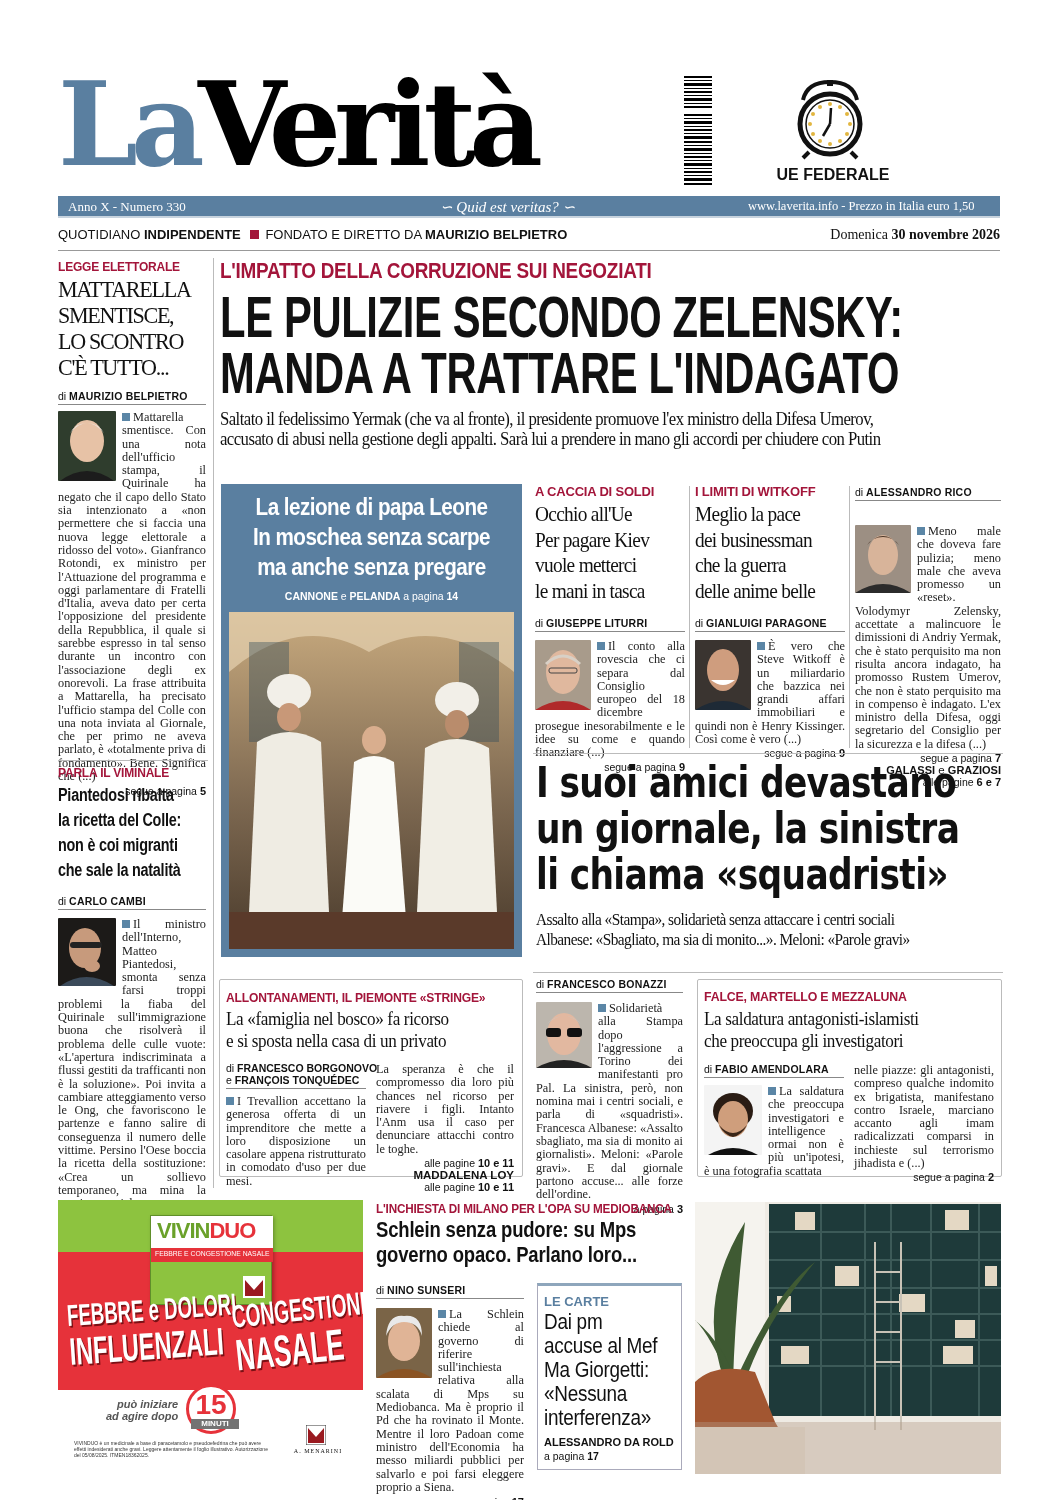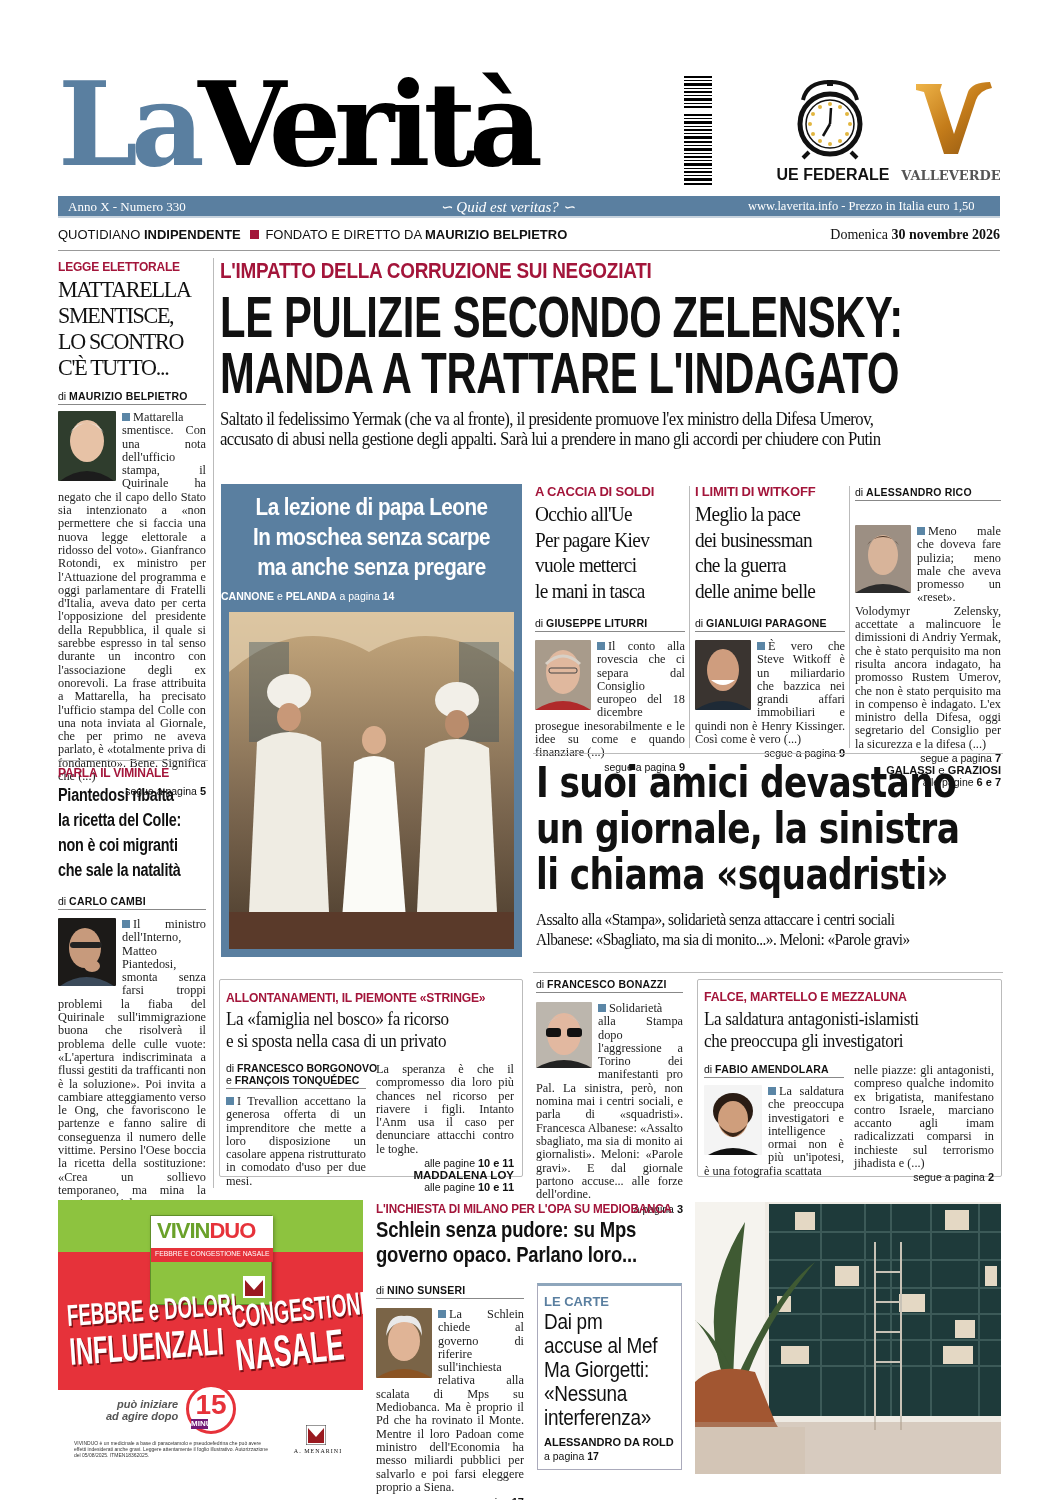--- a/index.html
+++ b/index.html
@@ -83,33 +83,20 @@
           <circle cx="35" cy="29" r="2"></circle>
       </g>
       <line x1="45" y1="46" x2="46" y2="30" stroke="#111" stroke-width="2.5"></line>
       <line x1="45" y1="46" x2="38" y2="58" stroke="#111" stroke-width="2.5"></line>
       <line x1="24" y1="74" x2="18" y2="80" stroke="#111" stroke-width="4"></line>
       <line x1="66" y1="74" x2="72" y2="80" stroke="#111" stroke-width="4"></line>
     </svg>
     <div class="abs" style="left:0;top:88px;width:120px;text-align:center;font-family:'Liberation Sans',sans-serif;font-weight:bold;font-size:16px;white-space:nowrap">UE FEDERALE</div>
   </div>
 
-  <div class="abs" style="left:838px;top:6px;width:110px;height:110px">
-    <svg class="abs" style="left:18px;top:0" width="80" height="80" viewBox="0 0 80 80">
-      <defs>
-          <linearGradient id="gold" x1="0" y1="0" x2="1" y2="1">
-            <stop offset="0" stop-color="#f0b64a"></stop>
-            <stop offset="0.5" stop-color="#c47c1a"></stop>
-            <stop offset="1" stop-color="#8a5210"></stop>
-          </linearGradient>
-        </defs>
-      <path d="M2 6 L28 6 L26 12 L40 56 L54 14 Q58 4 76 4 L78 10 Q66 12 62 22 L44 76 L30 76 L10 14 L2 12 Z" fill="url(#gold)"></path>
-    </svg>
-    <div class="abs" style="left:0;top:90px;width:110px;text-align:center;font-family:'DejaVu Serif',serif;font-weight:bold;font-size:13px;color:#555;white-space:nowrap">VALLEVERDE</div>
-  </div>
 </div>
 
 <div class="abs" style="left:58px;top:196px;width:942px;height:22px;background:#5a7fa0;border-bottom:2px solid #c7d3de"></div>
 <div class="abs" style="left:68px;top:199px;color:#fff;font-family:'Liberation Serif',serif;font-size:13px;white-space:nowrap">Anno X - Numero 330</div>
 <div class="abs" style="left:440px;top:198px;color:#fff;font-family:'Liberation Serif',serif;font-style:italic;font-size:15px;white-space:nowrap">
   <span>∽ </span><span>Quid est veritas?</span><span> ∽</span>
 </div>
 <div class="abs" style="left:748px;top:199px;color:#fff;font-family:'Liberation Serif',serif;font-size:12.5px;white-space:nowrap">www.laverita.info - Prezzo in Italia euro 1,50</div>
 
 <div class="abs" style="left:58px;top:227px;width:942px;height:20px;font-family:'Liberation Sans',sans-serif;font-size:13px;white-space:nowrap">
@@ -177,21 +164,21 @@
     <div>accusato di abusi nella gestione degli appalti. Sarà lui a prendere in mano gli accordi per chiudere con Putin</div>
   </div>
 </div>
 
 <div class="abs" style="left:221px;top:484px;width:301px;height:473px;background:#5a7fa0">
   <div style="position:absolute;left:0;top:8px;width:301px;text-align:center;color:#fff;font-family:'Liberation Sans',sans-serif;font-weight:bold;font-size:24px;line-height:30px;letter-spacing:-0.6px">
     <div style="transform:scaleX(0.86)">La lezione di papa Leone</div>
     <div style="transform:scaleX(0.86)">In moschea senza scarpe</div>
     <div style="transform:scaleX(0.86)">ma anche senza pregare</div>
   </div>
-  <div style="position:absolute;left:0;top:106px;width:301px;color:#fff;font-family:'Liberation Sans',sans-serif;font-size:10.5px;white-space:nowrap">
+  <div style="position:absolute;left:0;top:106px;width:301px;text-align:center;color:#fff;font-family:'Liberation Sans',sans-serif;font-size:10.5px;white-space:nowrap">
     <b>CANNONE</b><span> e </span><b>PELANDA</b><span> a pagina </span><b>14</b>
   </div>
   <svg class="abs" style="left:8px;top:128px" width="285" height="337" viewBox="0 0 285 337">
     <defs>
       <linearGradient id="mosque" x1="0" y1="0" x2="0" y2="1">
           <stop offset="0" stop-color="#c9ab7f"></stop>
           <stop offset="0.55" stop-color="#7f6a52"></stop>
           <stop offset="1" stop-color="#4a3b2c"></stop>
         </linearGradient>
     </defs>
@@ -376,21 +363,21 @@
   <div class="abs" style="left:172px;top:100px;color:#fff;font-family:'Liberation Sans',sans-serif;font-weight:bold;text-shadow:2px 2px 0 #7a1014;transform:rotate(-6deg) scaleX(0.6);transform-origin:left top;white-space:nowrap">
     <div style="font-size:32px;line-height:34px">CONGESTIONE</div>
     <div style="font-size:44px;line-height:44px">NASALE</div>
   </div>
   <div class="abs" style="left:48px;top:198px;color:#555;font-family:'Liberation Sans',sans-serif;font-weight:bold;font-style:italic;font-size:11px;line-height:12px;text-align:right;white-space:nowrap">
     <div>può iniziare</div>
     <div>ad agire dopo</div>
   </div>
   <div class="abs" style="left:128px;top:184px;width:50px;height:50px;border-radius:50%;border:3px solid #e6323a;background:#fff">
     <div class="abs" style="left:0;top:4px;width:44px;text-align:center;color:#e6323a;font-family:'Liberation Sans',sans-serif;font-weight:bold;font-size:28px;line-height:28px">15</div>
-    <div class="abs" style="left:2px;top:32px;width:17px;text-align:center;background:#701a75;color:#fff;font-family:'Liberation Sans',sans-serif;font-weight:bold;font-size:8px;line-height:10px">MINUTI</div>
+    <div class="abs" style="left:2px;top:32px;width:48px;text-align:center;background:#737373;color:#fff;font-family:'Liberation Sans',sans-serif;font-weight:bold;font-size:8px;line-height:10px">MINUTI</div>
   </div>
   <div class="abs" style="left:16px;top:240px;width:200px;font-family:'Liberation Sans',sans-serif;font-size:5px;line-height:6px;color:#333">VIVINDUO è un medicinale a base di paracetamolo e pseudoefedrina che può avere effetti indesiderati anche gravi. Leggere attentamente il foglio illustrativo. Autorizzazione del 05/08/2025. ITMEN18362025.</div>
   <svg class="abs" style="left:248px;top:225px" width="20" height="20" viewBox="0 0 20 20">
       <rect width="20" height="20" fill="#fff" stroke="#333"></rect>
       <path d="M2 18 L2 3 L10 12 L18 3 L18 18" fill="#9a1a20"></path>
     </svg>
   <div class="abs" style="left:230px;top:248px;width:60px;text-align:center;font-family:'Liberation Serif',serif;font-size:6px;letter-spacing:1px;white-space:nowrap">A. MENARINI</div>
 </div>
 
 <div class="abs" style="left:376px;top:1201px;width:310px">

